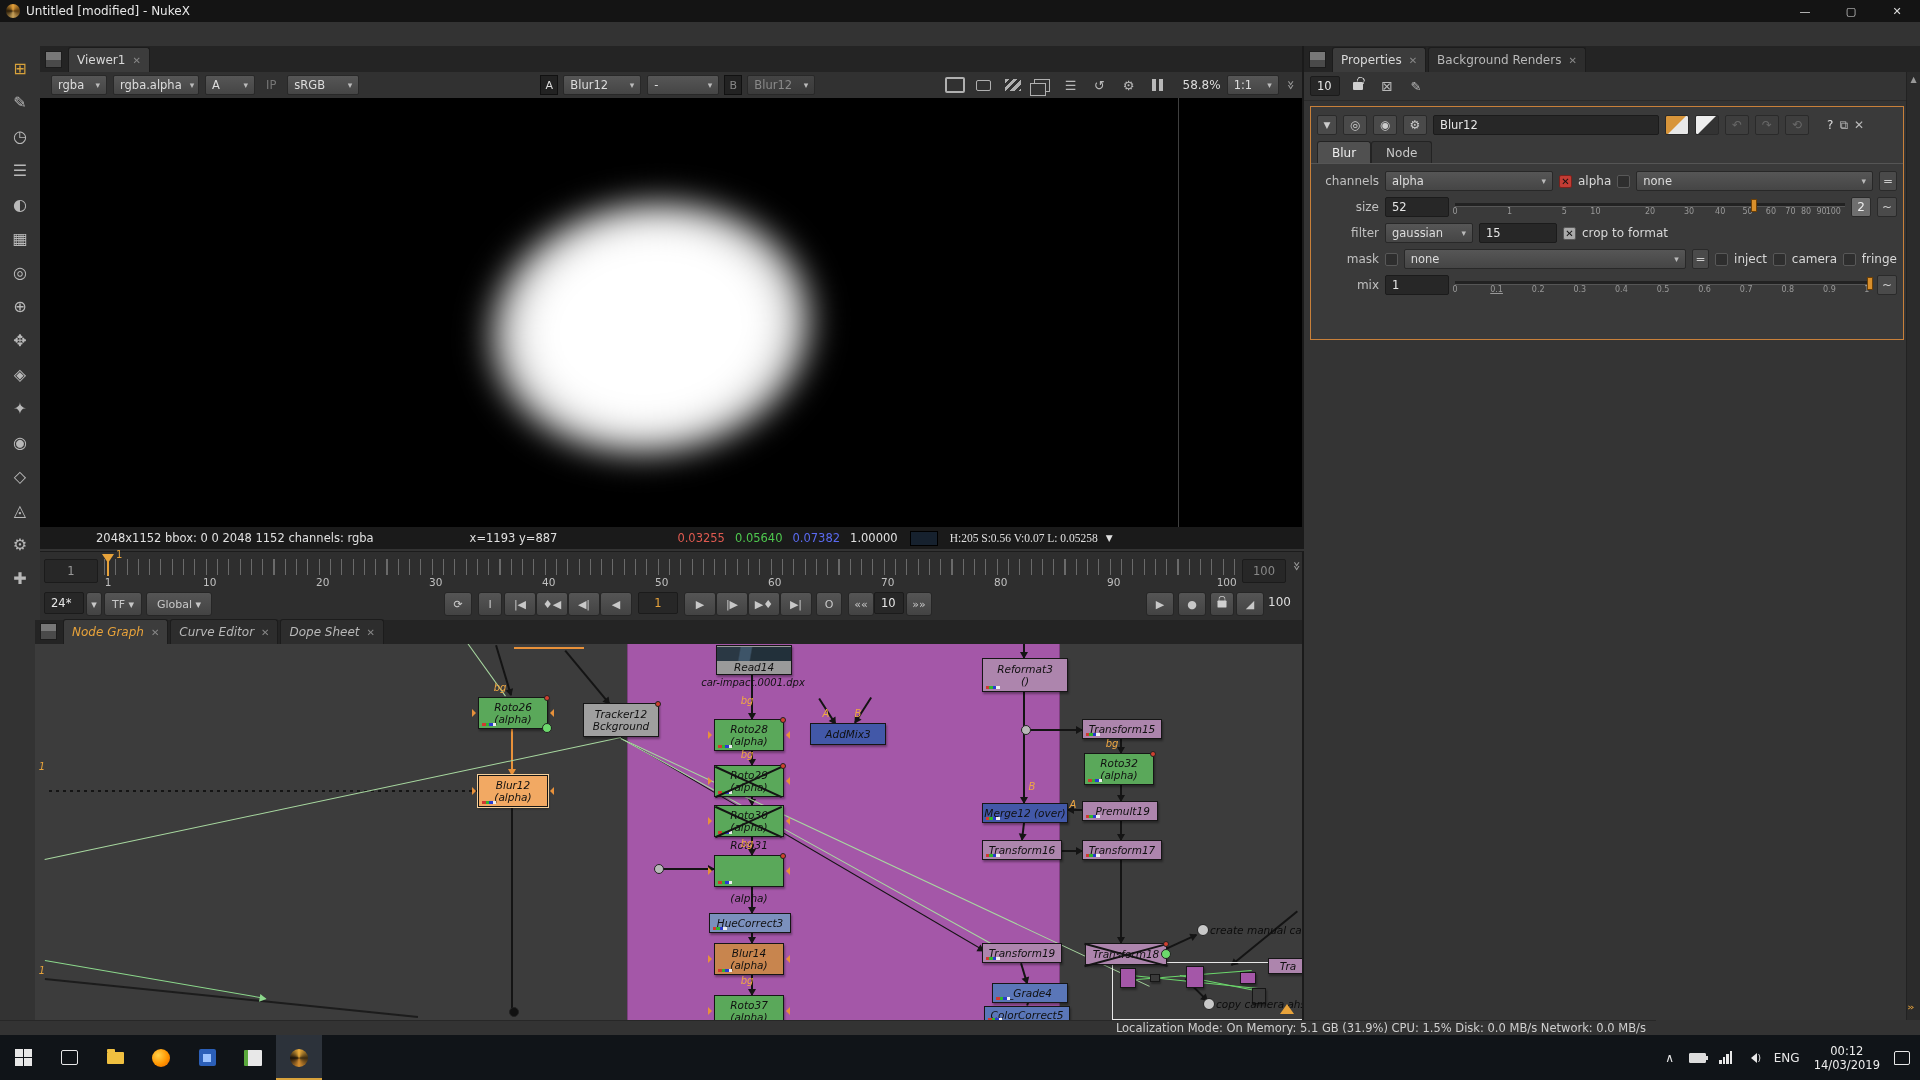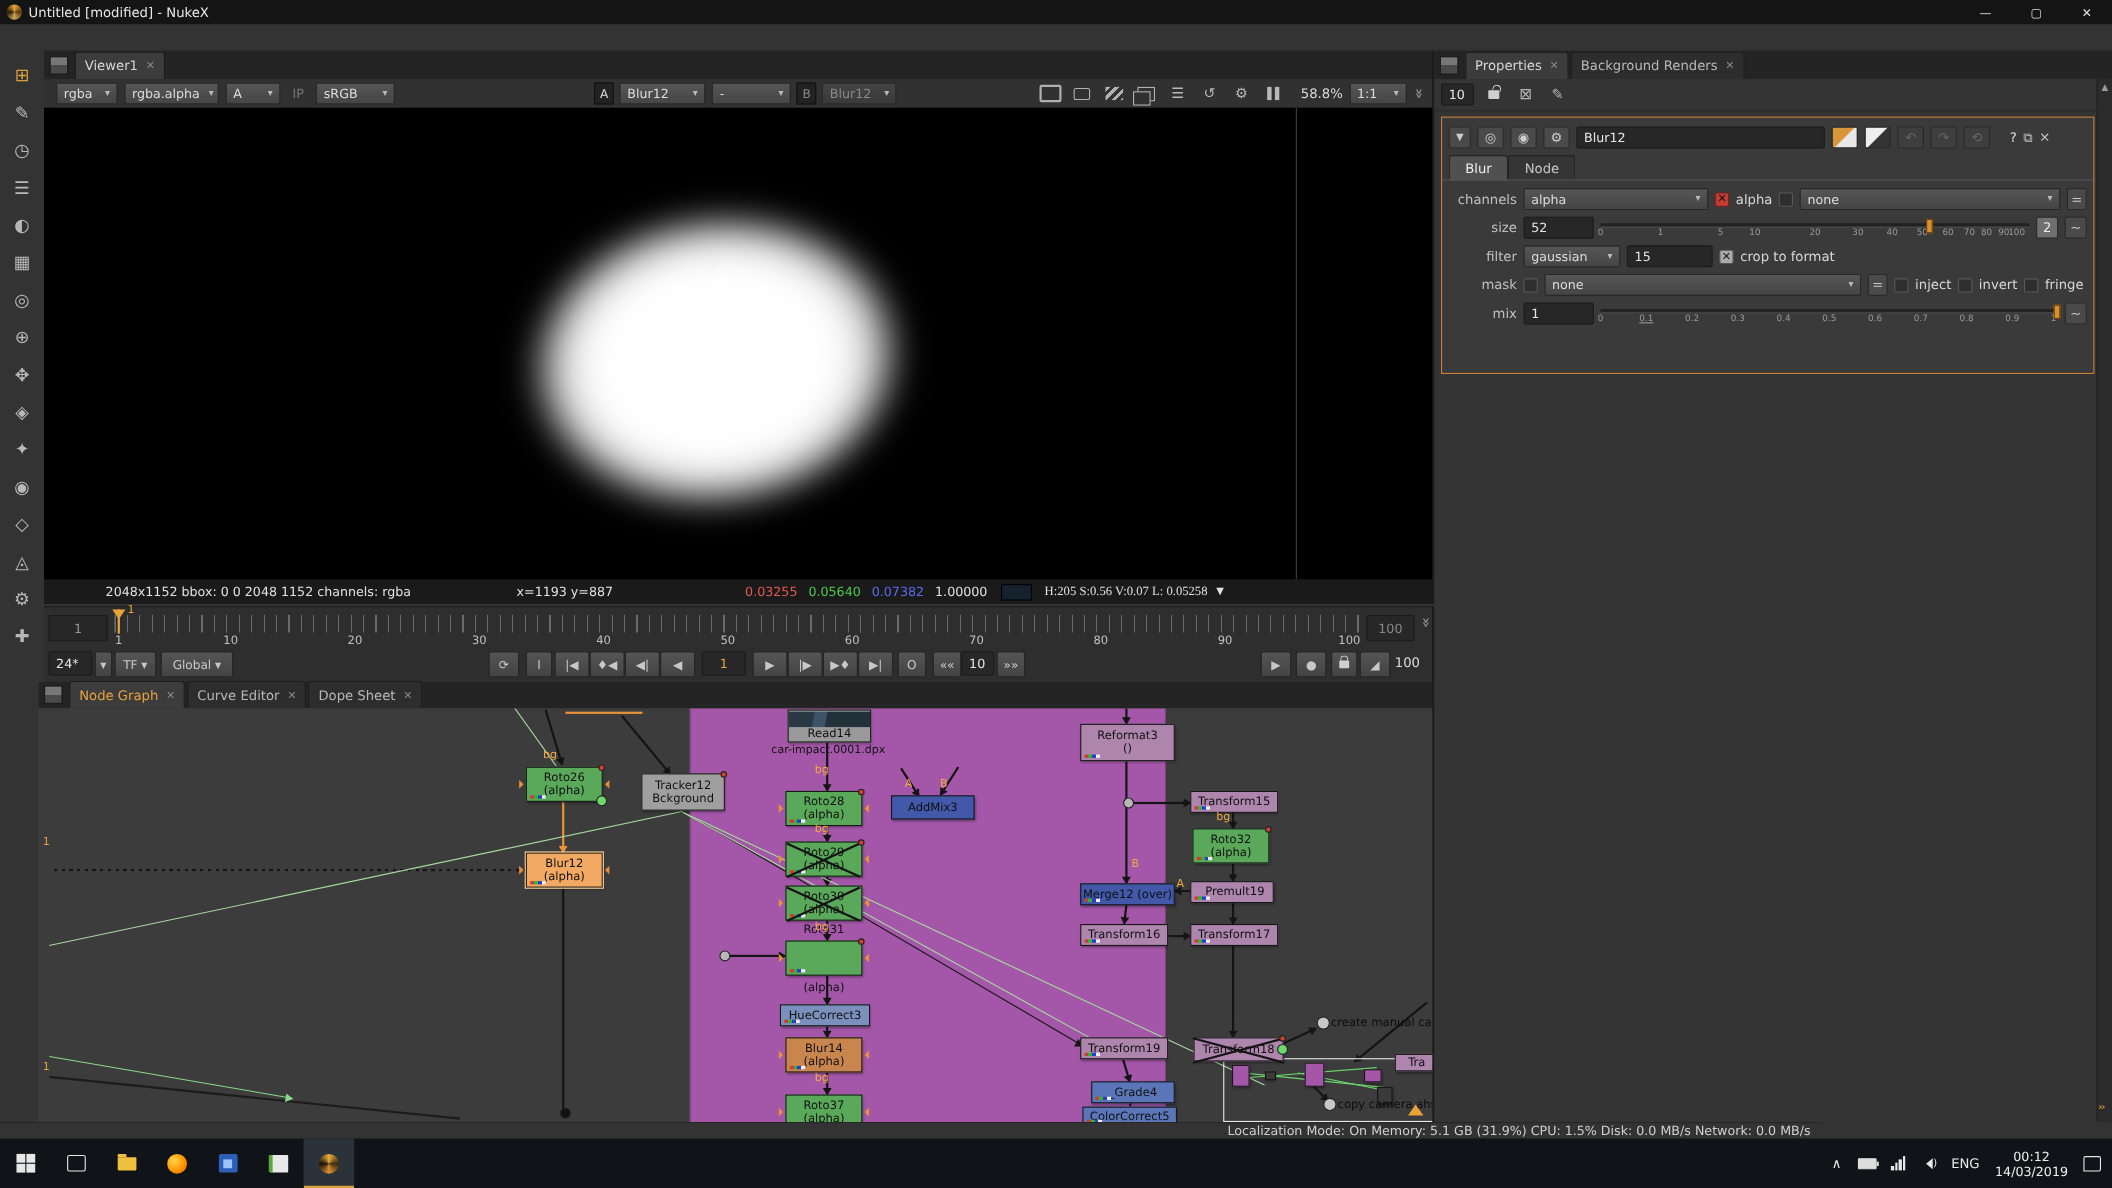--- a/index.html
+++ b/index.html
@@ -80,21 +80,21 @@
      background-image:repeating-linear-gradient(90deg,#6a6a6a 0 1px,transparent 1px 11.3px);}
   .rlabel{position:absolute;top:24px;font-size:10.5px;color:#c0c0c0;transform:translateX(-50%);}
   #playhead{position:absolute;left:67px;top:2px;width:2px;height:22px;background:#e8a33b;}
   #playtri{position:absolute;left:62px;top:2px;width:0;height:0;border:6px solid transparent;
            border-top:9px solid #e8a33b;}
   #playlabel{position:absolute;left:76px;top:-3px;color:#e8a33b;font-size:10px;}
   .tbtn{position:absolute;height:22px;background:linear-gradient(#555,#434343);border:1px solid #262626;
         border-radius:3px;color:#c8c8c8;display:flex;align-items:center;justify-content:center;font-size:11px;}
   
   #nodepanel{position:absolute;left:35px;top:620px;width:1267px;height:400px;background:#3c3c3c;
-             border-right:2px solid #1a1a1a;}
+             border-right:2px solid #1a1a1a;font-style:italic;}
   #nodetabs{left:0;top:0;width:1267px;height:24px;}
   #graph{position:absolute;left:0;top:24px;width:1267px;height:376px;overflow:hidden;background:#3c3c3c;}
   .node{position:absolute;border:1px solid #161616;box-sizing:border-box;color:#101010;
         display:flex;flex-direction:column;align-items:center;justify-content:center;
         font-size:10.5px;line-height:12px;box-shadow:1px 2px 2px rgba(0,0,0,.35);}
   .node.sel{outline:1px solid #f5cf9a;}
   .node .thumb{width:100%;height:14px;background:linear-gradient(100deg,#2a3844 0 30%,#3d5468 32% 45%,#22303a 47% 100%);}
   .chips{position:absolute;left:3px;bottom:2px;width:14px;height:3px;
          background:linear-gradient(90deg,#d03a30 0 25%,#2fb52f 25% 50%,#2a3ad0 50% 75%,#eee 75% 100%);}
   .ndot{position:absolute;width:6px;height:6px;border-radius:50%;border:1px solid #222;box-sizing:border-box;}
@@ -683,21 +683,21 @@
       </div>
 
       <div class="prow" style="top:140px;">
         <div class="plabel">mask</div>
         <div class="chk"></div>
         <div class="dd" style="width:288px;">none</div>
         <div class="btn" style="width:18px;height:20px;">=</div>
         <div class="chk"></div>
         <span style="color:#d8d8d8;">inject</span>
         <div class="chk"></div>
-        <span style="color:#d8d8d8;">invert</span>
+        <span style="color:#d8d8d8;">camera</span>
         <div class="chk"></div>
         <span style="color:#d8d8d8;">fringe</span>
       </div>
 
       <div class="prow" style="top:166px;">
         <div class="plabel">mix</div>
         <div class="field" style="width:64px;">1</div>
         <div class="slider" id="mix-slider">
             <div class="track"></div>
             <div class="tick" style="left: 0%;">0</div>

